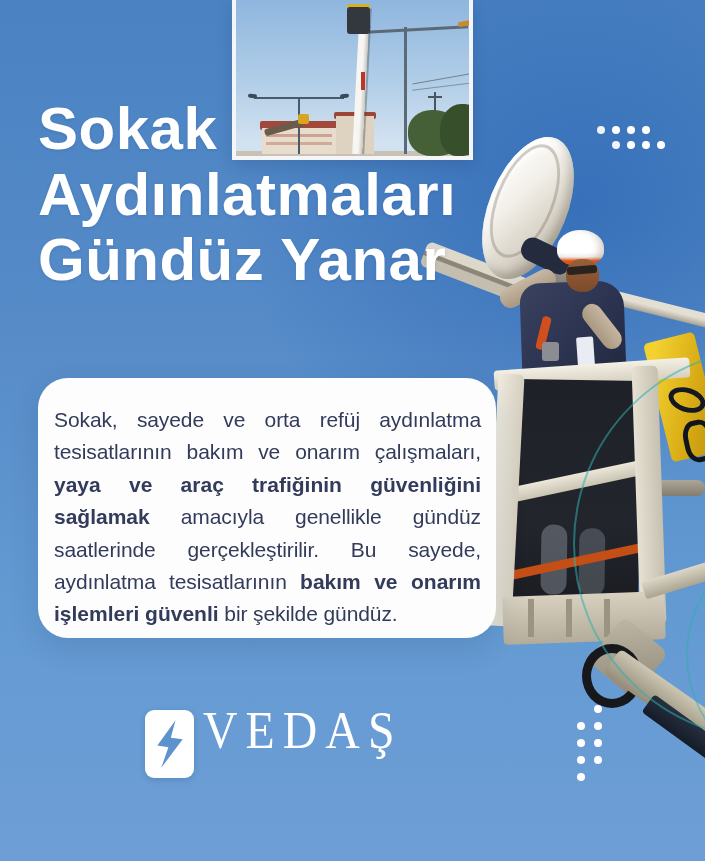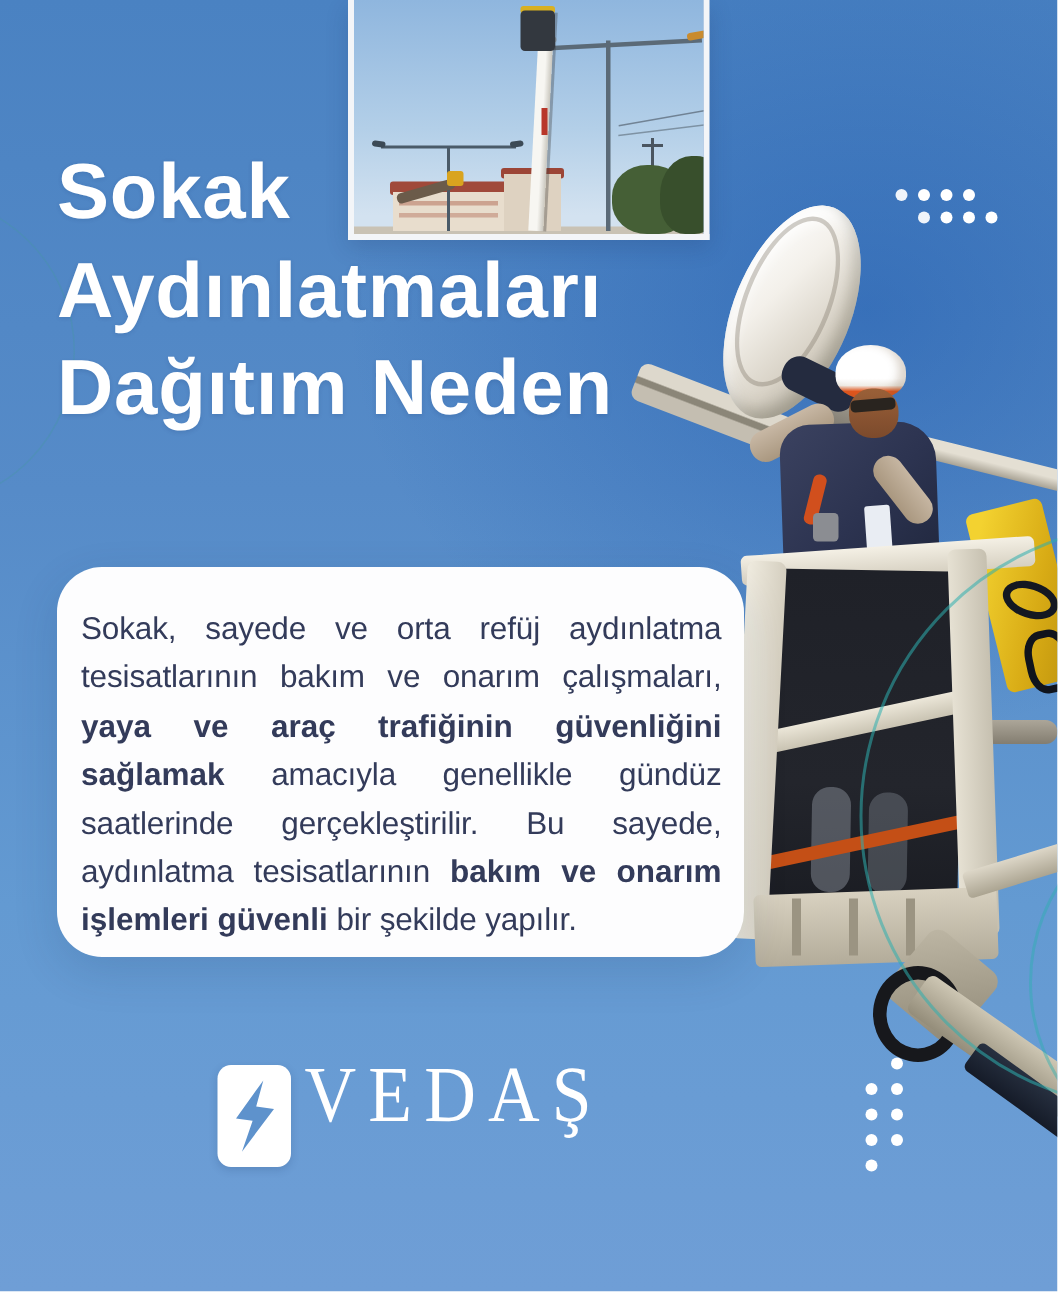--- a/index.html
+++ b/index.html
@@ -129,21 +129,21 @@
   .dots-tr { left:597px; top:126px; }
   .dots-br { left:577px; top:705px; display:flex; gap:9px; }
   .dotrow { display:flex; gap:7px; height:8px; margin-bottom:7px; }
   .dotcol { display:flex; flex-direction:column; gap:9px; width:8px; }
   .dot { width:8px; height:8px; border-radius:50%; background:#fff; }
   .dotrow .dot:first-child { opacity:.92; }
   .dots-br .dotcol:first-child { margin-top:17px; }
 
   
   .headline { left:38px; top:96px; width:480px; color:#ffffff;
-    font-size:52px; font-weight:bold; line-height:65.5px; letter-spacing:.5px;
+    font-size:60px; font-weight:bold; line-height:65.5px; letter-spacing:.5px;
     text-shadow:0 1px 3px rgba(20,50,100,.15); }
 
   
   .card { left:38px; top:378px; width:458px; height:260px; background:#fdfdfe; border-radius:30px;
     box-shadow:0 10px 30px rgba(22,48,95,.14); }
   .card p { margin:26px 15px 0 16px; font-size:21px; line-height:32.4px; letter-spacing:-.1px;
     color:#333b5a; text-align:justify; }
   .card p .b { font-weight:bold; letter-spacing:0; }
 
   
@@ -266,25 +266,25 @@
         <div class="dot"></div>
         <div class="dot"></div>
         <div class="dot"></div>
         <div class="dot"></div>
       </div>
     </div>
 
   <h1 class="abs headline">
       <div>Sokak</div>
       <div>Aydınlatmaları</div>
-      <div>Dağıtım Neden</div>
+      <div>Gündüz Yanar</div>
     </h1>
 
   <div class="abs card">
-    <p><span>Sokak, sayede ve orta refüj aydınlatma tesisatlarının bakım ve onarım çalışmaları, </span><span class="b">yaya ve araç trafiğinin güvenliğini sağlamak</span><span> amacıyla genellikle gündüz saatlerinde gerçekleştirilir. Bu sayede, aydınlatma tesisatlarının </span><span class="b">bakım ve onarım işlemleri güvenli</span><span> bir şekilde yapılır.</span></p>
+    <p><span>Sokak, sayede ve orta refüj aydınlatma tesisatlarının bakım ve onarım çalışmaları, </span><span class="b">yaya ve araç trafiğinin güvenliğini sağlamak</span><span> amacıyla genellikle gündüz saatlerinde gerçekleştirilir. Bu sayede, aydınlatma tesisatlarının </span><span class="b">bakım ve onarım işlemleri güvenli</span><span> bir şekilde gündüz.</span></p>
   </div>
 
   <div class="abs logo">
     <div class="logo-badge">
       <svg width="38" height="54" viewBox="0 0 48 66">
         <polygon points="31,3 8,35 22,37 13,63 40,27 25,25" fill="#5e92cc"></polygon>
       </svg>
     </div>
     <div class="wordmark">VEDAŞ</div>
   </div>

